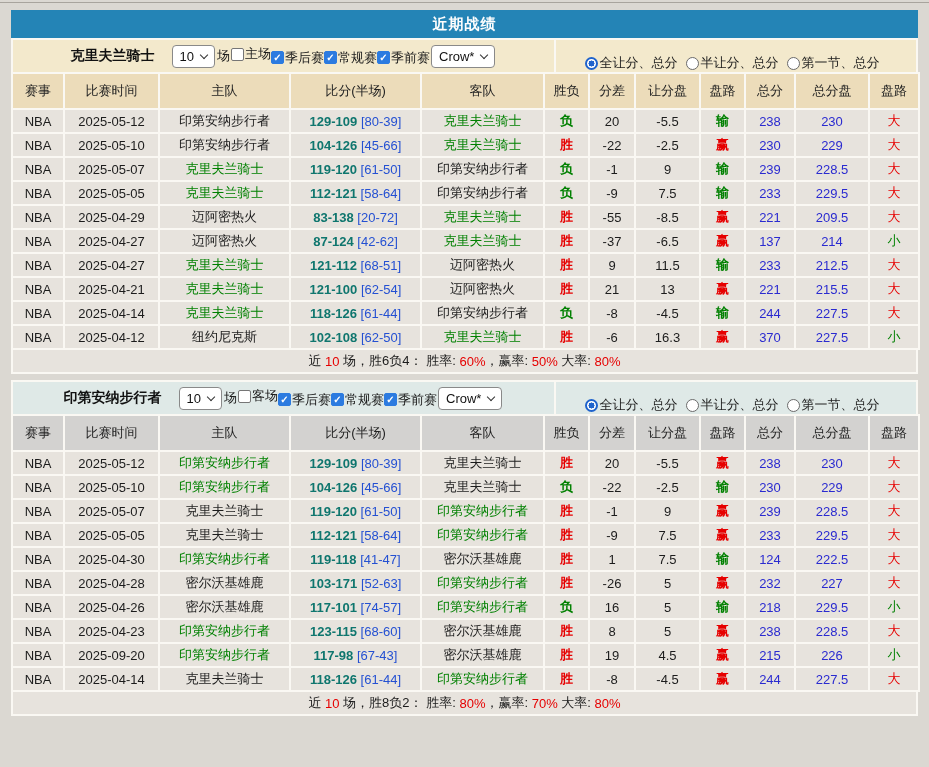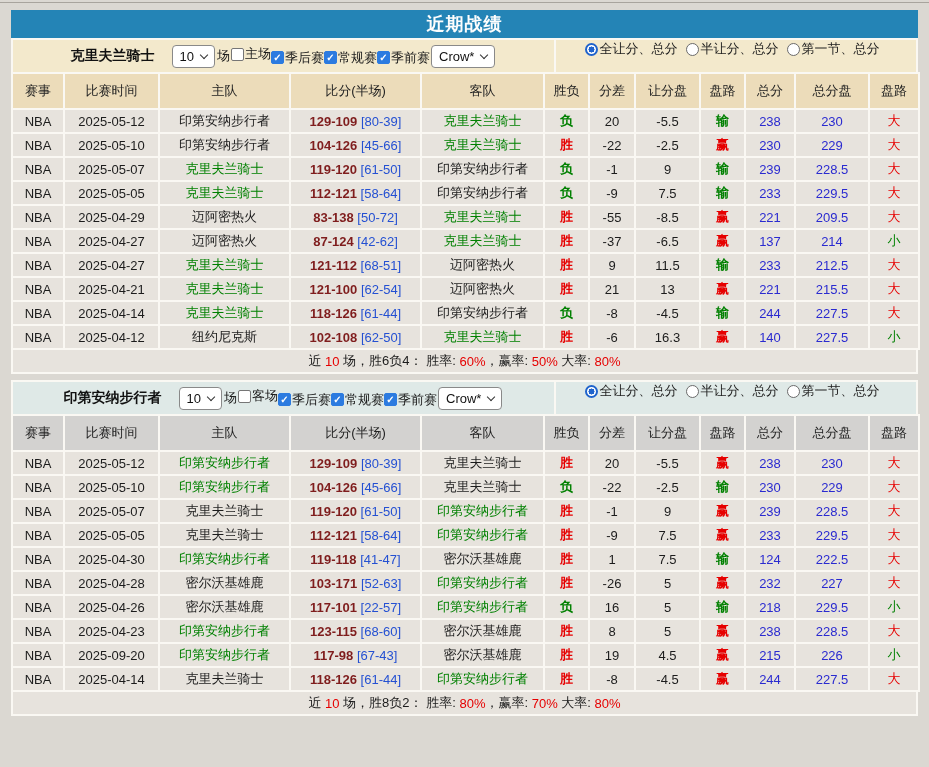--- a/index.html
+++ b/index.html
@@ -6,50 +6,50 @@
     --page_bg:#dbd8d2; --header_blue:#2484b6; --panel1_ctrl:#f3e9cc; --panel1_head:#ecdcba;
     --panel2_ctrl:#dfe9e7; --panel2_head:#d3d2d0; --row_bg:#e7e3dd; --cell_border:#faf8f3;
     --green:#008000; --red:#e60000; --num_blue:#2a2ad0; --half_blue:#2450d2; --check_blue:#2c7be0;
   }
   *{box-sizing:border-box}
   html,body{margin:0;padding:0}
   body{width:929px;height:767px;overflow:hidden;background:var(--page_bg);
        font-family:"Liberation Sans",sans-serif;font-size:13px;color:#1c1c1c}
   .top-rule{margin-top:2px;border-top:1px solid #a8a49d;height:0}
   .wrap{padding:7px 11px 0 11px}
-  .title-bar{height:28px;background:var(--header_blue);color:#fdfdfd;font-weight:bold;font-size:18px;
+  .title-bar{height:28px;background:var(--header_blue);color:#fdfdfd;font-weight:bold;font-size:15px;
              display:flex;align-items:center;justify-content:center;letter-spacing:1px}
   .ctrl-bar{height:34px;display:flex;align-items:stretch;border-left:2px solid var(--cell_border);
             border-right:2px solid var(--cell_border);border-top:2px solid var(--cell_border)}
   .ctrl-bar.p1{background:var(--panel1_ctrl)}
   .ctrl-bar.p2{background:var(--panel2_ctrl)}
   .ctrl-left{width:543px;display:flex;align-items:center;justify-content:center;
              border-right:2px solid var(--cell_border)}
-  .ctrl-right{flex:1;display:flex;align-items:flex-start;justify-content:center}
+  .ctrl-right{flex:1;display:flex;align-items:flex-end;justify-content:center}
   .team-name{font-weight:bold;font-size:14px;margin-right:16px;color:#111}
   .select{display:inline-flex;align-items:center;gap:7px;background:#fff;border:1px solid #898989;
           border-radius:4px;padding:3px 7px;margin:0 1px;color:#111;cursor:default}
   .chev{width:6px;height:6px;border-right:1.6px solid #333;border-bottom:1.6px solid #333;
         transform:rotate(45deg);margin-top:-3px}
   .lbl{margin:0 1px}
   .cb-wrap{display:inline-flex;align-items:center;cursor:default}
   .cb{width:13px;height:13px;border:1px solid #767676;border-radius:2px;background:#fff;
       display:inline-flex;align-items:center;justify-content:center;margin-right:1px;
       font-size:10px;font-weight:bold;color:#fff;line-height:1}
   .cb.on{background:var(--check_blue);border-color:var(--check_blue)}
   .rd-wrap{display:inline-flex;align-items:center;margin-right:8px;cursor:default}
   .rd{width:13px;height:13px;border-radius:50%;border:1px solid #6b6b6b;background:#fff;margin-right:2px;flex:none}
   .rd.on{border:2px solid #1f63cc;background:radial-gradient(circle,#1f63cc 0 45%,#fff 50%)}
   table.grid{border-collapse:collapse;table-layout:fixed;width:907px;background:var(--row_bg)}
   .grid th{height:24px;font-weight:normal;border:2px solid var(--cell_border);text-align:center;padding:8px;color:#222}
   .p1h th{background:var(--panel1_head)}
   .p2h th{background:var(--panel2_head)}
   .grid td{height:24px;border:2px solid var(--cell_border);text-align:center;padding:1px 0;
            white-space:nowrap;overflow:hidden}
-  .grid td b{font-weight:bold;color:#7f1d1d}
+  .grid td b{font-weight:bold;color:#0f766e}
   .half{color:var(--half_blue)}
   .hl{color:var(--green)}
   .red{color:var(--red)}
   .green{color:var(--green)}
   .bold{font-weight:bold}
   .c-blue{color:var(--num_blue)}
   .summary{height:24px;border:2px solid var(--cell_border);border-top:none;background:var(--row_bg);
            display:flex;align-items:center;justify-content:center;white-space:pre}
   .panel-gap{height:6px}
 </style>
@@ -188,21 +188,21 @@
           <td>7.5</td>
           <td class="bold green">输</td>
           <td class="c-blue">233</td>
           <td class="c-blue">229.5</td>
           <td class="red">大</td>
         </tr>
         <tr>
           <td>NBA</td>
           <td>2025-04-29</td>
           <td>迈阿密热火</td>
-          <td><b>83-138</b> <span class="half">[50-72]</span></td>
+          <td><b>83-138</b> <span class="half">[20-72]</span></td>
           <td class="hl">克里夫兰骑士</td>
           <td class="bold red">胜</td>
           <td>-55</td>
           <td>-8.5</td>
           <td class="bold red">赢</td>
           <td class="c-blue">221</td>
           <td class="c-blue">209.5</td>
           <td class="red">大</td>
         </tr>
         <tr>
@@ -264,21 +264,21 @@
         <tr>
           <td>NBA</td>
           <td>2025-04-12</td>
           <td>纽约尼克斯</td>
           <td><b>102-108</b> <span class="half">[62-50]</span></td>
           <td class="hl">克里夫兰骑士</td>
           <td class="bold red">胜</td>
           <td>-6</td>
           <td>16.3</td>
           <td class="bold red">赢</td>
-          <td class="c-blue">140</td>
+          <td class="c-blue">370</td>
           <td class="c-blue">227.5</td>
           <td class="green">小</td>
         </tr>
       </tbody>
   </table>
   <div class="summary"><span>近 </span><span class="red">10</span><span> 场，胜6负4： 胜率: </span><span class="red">60%</span><span>，赢率: </span><span class="red">50%</span><span> 大率: </span><span class="red">80%</span></div>
 
   <div class="panel-gap"></div>
 
   <div class="ctrl-bar p2">
@@ -436,21 +436,21 @@
           <td>5</td>
           <td class="bold red">赢</td>
           <td class="c-blue">232</td>
           <td class="c-blue">227</td>
           <td class="red">大</td>
         </tr>
         <tr>
           <td>NBA</td>
           <td>2025-04-26</td>
           <td>密尔沃基雄鹿</td>
-          <td><b>117-101</b> <span class="half">[22-57]</span></td>
+          <td><b>117-101</b> <span class="half">[74-57]</span></td>
           <td class="hl">印第安纳步行者</td>
           <td class="bold green">负</td>
           <td>16</td>
           <td>5</td>
           <td class="bold green">输</td>
           <td class="c-blue">218</td>
           <td class="c-blue">229.5</td>
           <td class="green">小</td>
         </tr>
         <tr>

